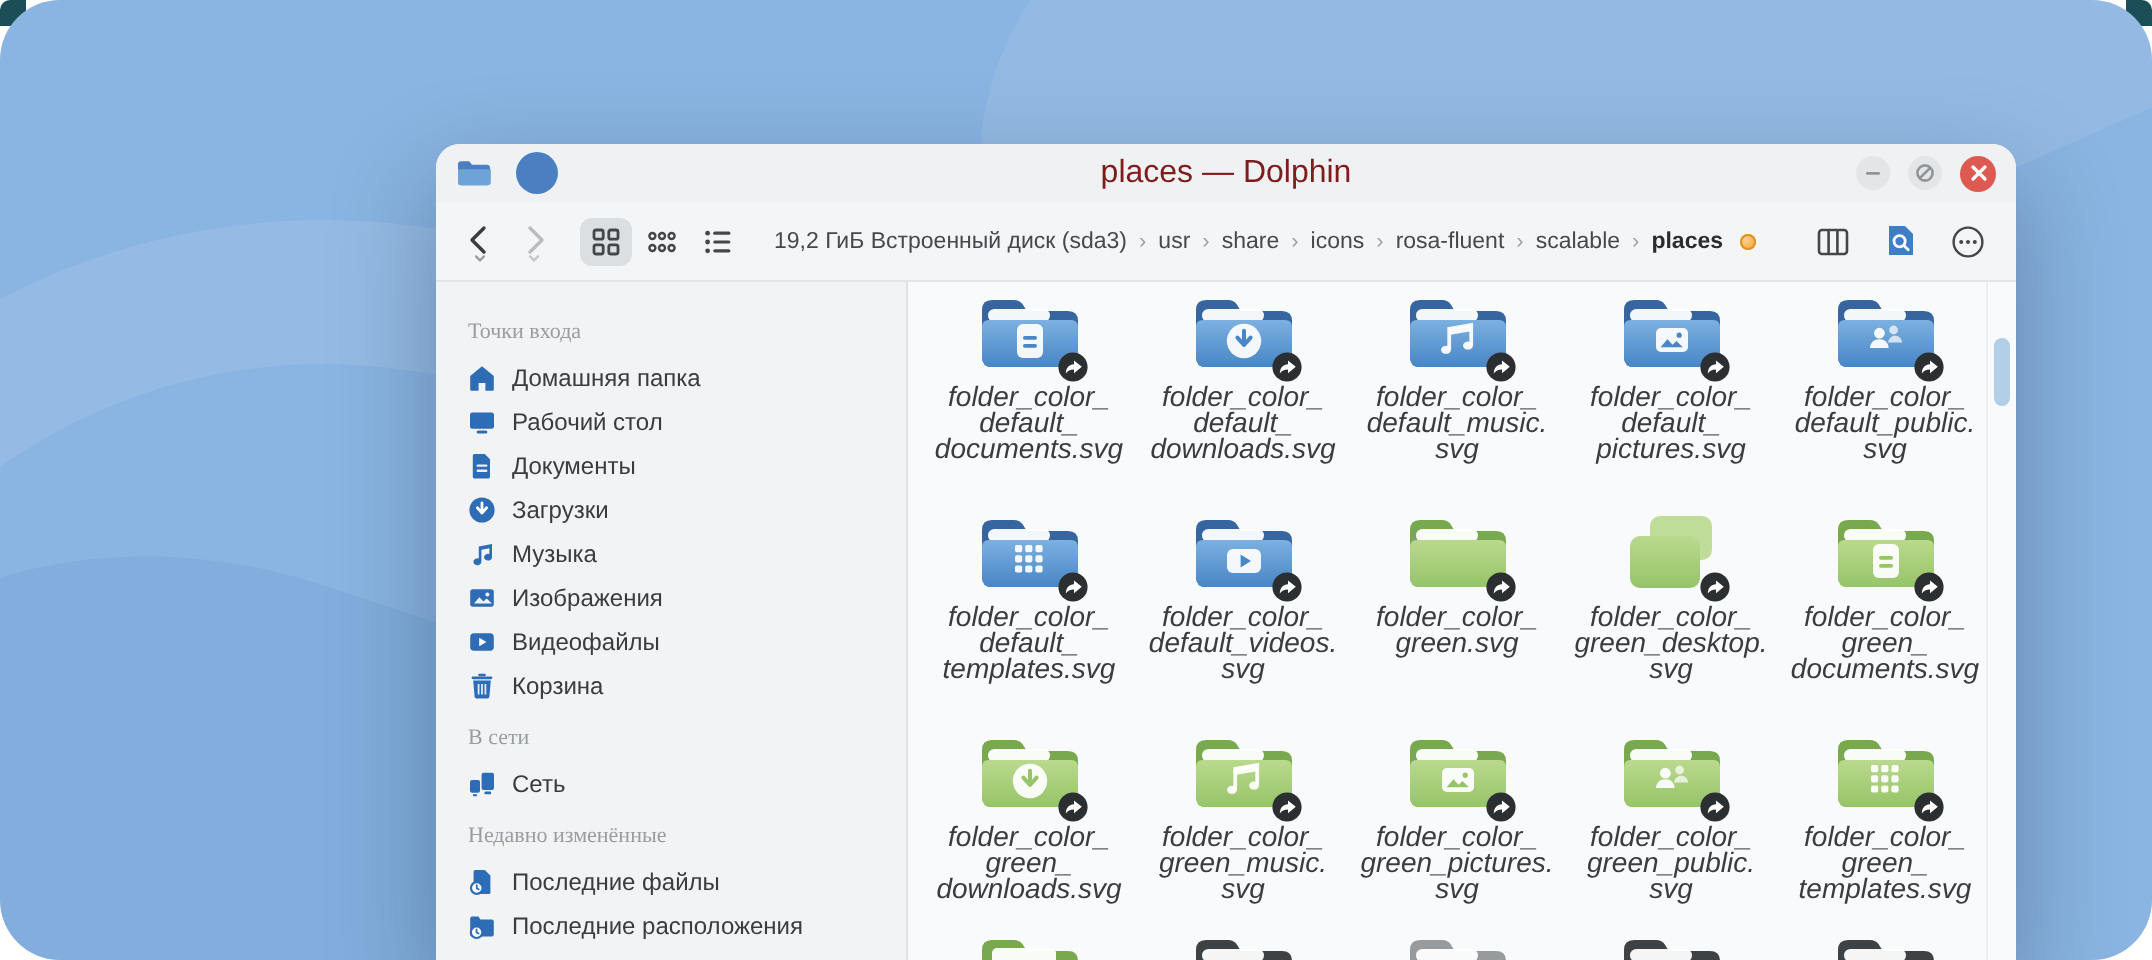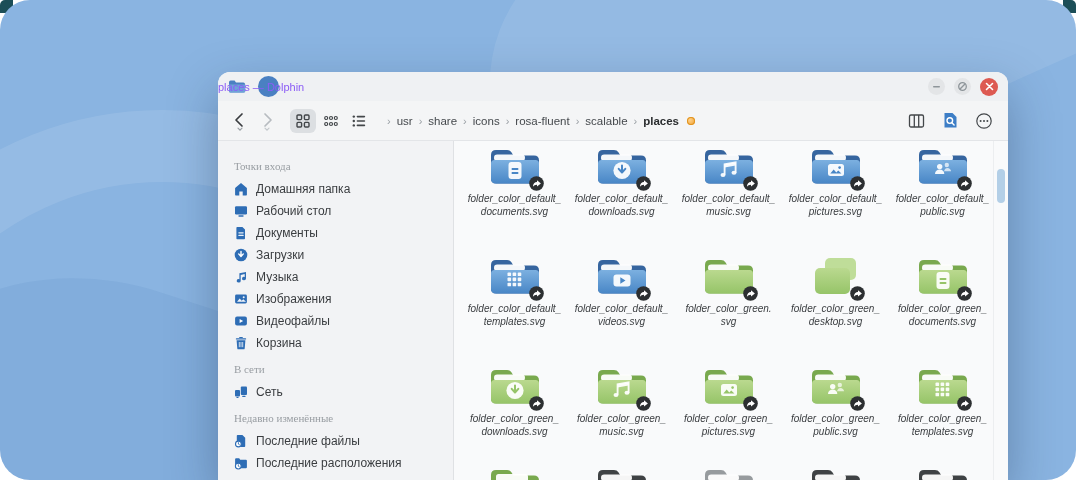--- a/index.html
+++ b/index.html
@@ -9,21 +9,21 @@
   .corner.tl{left:0;top:0;border-top-left-radius:5px;}
   .corner.tr{right:0;top:0;border-top-right-radius:5px;}
   .desktop{position:absolute;left:0;top:0;right:0;bottom:0;background:#8ab4e1;border-radius:30px;overflow:hidden;}
   .sw1{position:absolute;left:-190px;top:110px;width:560px;height:560px;border-radius:50%;border:72px solid rgba(255,255,255,.10);}
   .sw2{position:absolute;left:470px;top:-160px;width:760px;height:300px;background:rgba(255,255,255,.09);transform:rotate(-24deg);border-radius:150px;}
   .sw3{position:absolute;left:-140px;top:290px;width:520px;height:420px;background:rgba(35,85,150,.07);transform:rotate(18deg);border-radius:45%;}
 
   .window{position:absolute;left:218px;top:72px;width:790px;height:408px;background:#f4f5f6;
     border-radius:12px 12px 0 0;box-shadow:0 20px 50px rgba(20,40,70,.35);overflow:hidden;display:flex;flex-direction:column;}
   .titlebar{height:29px;background:#eff1f3;position:relative;display:flex;align-items:center;padding:0 10px;flex:none;}
-  .title{position:absolute;left:0;right:0;text-align:left;font-size:11px;color:#8b5cf6;}
+  .title{position:absolute;left:0;right:0;text-align:center;font-size:16px;color:#7f1d1d;}
   .tab-dot{width:21px;height:21px;border-radius:50%;margin-left:12px;}
   .wctl{display:flex;gap:9px;margin-left:auto;align-items:center;z-index:2;}
   .wbtn{width:17px;height:17px;border-radius:50%;background:#e3e5e7;display:flex;align-items:center;justify-content:center;
     color:#8e959a;font-size:11px;line-height:1;cursor:pointer;}
   .wbtn.close{background:#dd5a52;color:#fff;width:18px;height:18px;font-weight:bold;}
 
   .toolbar{height:39px;display:flex;align-items:center;gap:7px;padding:0 12px;background:#f4f5f6;border-bottom:1px solid #e3e5e8;flex:none;}
   .navarr{position:relative;width:20px;height:22px;display:flex;align-items:center;justify-content:center;cursor:pointer;}
   .navarr svg{display:block;}
   .vgroup{display:flex;gap:2px;margin-left:6px;}
@@ -41,21 +41,21 @@
   .sidebar{width:219px;flex:none;background:#f2f3f5;border-right:1px solid #dfe1e4;padding:10px 0 0 16px;overflow:hidden;}
   .shead{font-size:11px;color:#989da2;margin:9px 0 6px 0;font-family:Liberation Serif, serif;}
   .sitem{display:flex;align-items:center;gap:8px;height:22px;font-size:12px;color:#3a3d40;cursor:pointer;text-align:right;}
   .sitem .sic{width:14px;height:14px;color:#2e6db5;flex:none;display:flex;}
 
   .files{flex:1;background:#f9fafb;position:relative;overflow:hidden;}
   .grid{display:grid;grid-template-columns:repeat(5,107px);grid-template-rows:110px 110px 100px 110px;padding:4px 0 0 7px;}
   .file{text-align:center;cursor:pointer;}
   .ic{position:relative;width:52px;height:44px;margin:0 auto;}
   .badge{position:absolute;right:-3px;bottom:-2px;width:15px;height:15px;}
-  .fname{max-width:100px;margin:3px auto 0;font-size:10px;font-style:italic;line-height:13px;color:#3a3d40;text-align:center;}
+  .fname{max-width:100px;margin:3px auto 0;font-size:14px;font-style:italic;line-height:13px;color:#3a3d40;text-align:center;}
   .sbtrack{position:absolute;top:0;bottom:0;right:0;width:14px;border-left:1px solid #eceef0;background:#f9fafb;}
   .sbthumb{position:absolute;top:28px;right:3px;width:8px;height:34px;border-radius:4px;background:#b3cfe7;cursor:pointer;}
 </style>
 </head>
 <body>
 
 <div class="stage">
   <div class="corner tl"></div>
   <div class="corner tr"></div>
   <div class="desktop">
@@ -137,20 +137,21 @@
                 <rect x="5.6" y="2.8" width="8.6" height="1.6" rx=".8"></rect>
                 <circle cx="2.8" cy="8" r="1.2"></circle>
                 <rect x="5.6" y="7.2" width="8.6" height="1.6" rx=".8"></rect>
                 <circle cx="2.8" cy="12.4" r="1.2"></circle>
                 <rect x="5.6" y="11.6" width="8.6" height="1.6" rx=".8"></rect>
               </g>
             </svg>
         </div>
       </div>
       <div class="crumbs" id="breadcrumb">
+          <span class="crumb">19,2 ГиБ Встроенный диск (sda3)</span>
           <span class="csep">›</span>
           <span class="crumb">usr</span>
           <span class="csep">›</span>
           <span class="crumb">share</span>
           <span class="csep">›</span>
           <span class="crumb">icons</span>
           <span class="csep">›</span>
           <span class="crumb">rosa-fluent</span>
           <span class="csep">›</span>
           <span class="crumb">scalable</span>

